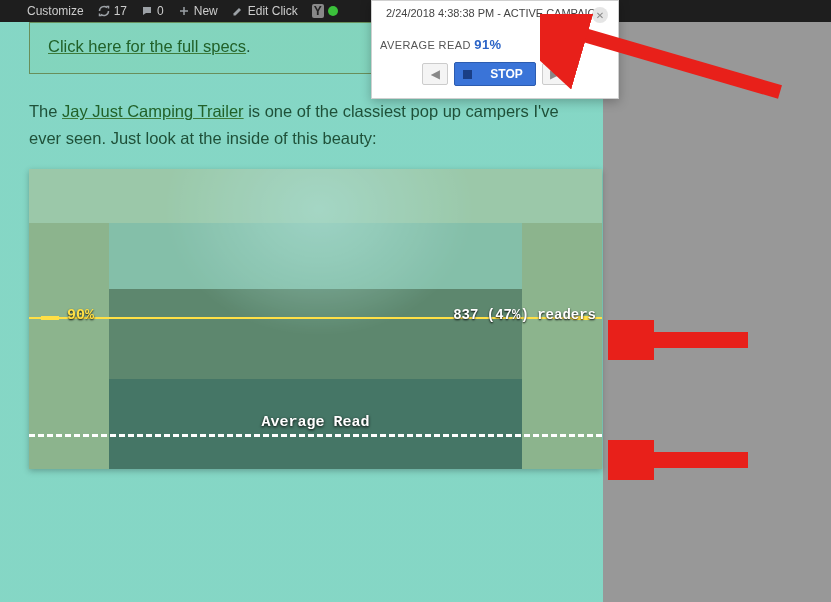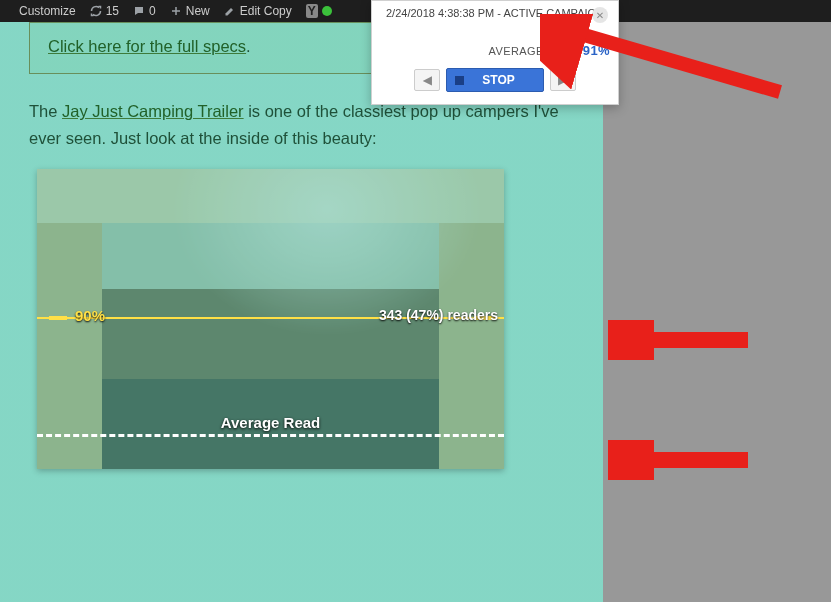--- a/index.html
+++ b/index.html
@@ -6,21 +6,21 @@
   html, body { width: 831px; height: 602px; overflow: hidden; font-family: "Segoe UI", Arial, sans-serif; }
   body { background: #989898; position: relative; }
 
   
   .admin-bar {
     height: 22px;
     background: #1e1e1e;
     display: flex; align-items: center;
     color: #ccc;
     font-size: 12px;
-    padding: 0 9px;
+    padding: 0 17px;
     gap: 2px;
   }
   .admin-item { display: inline-flex; align-items: center; gap: 4px; padding: 0 6px; height: 100%; cursor: pointer; }
   .admin-item .ic { color: #9ca1a6; display:inline-flex; }
   .admin-bar .green-dot { width:10px; height:10px; border-radius:50%; background:#3bc13b; display:inline-block; }
 
   
   .page-wrap {
     position: absolute;
     left: 0; top: 22px;
@@ -36,25 +36,26 @@
     background: rgba(120,200,150,0.15);
     margin: 0 0 24px 0;
     padding: 10px 18px 14px 18px;
   }
   .link { color:#216129; text-decoration: underline; text-decoration-color:#3e7b3b; cursor:pointer; }
   .para { font-size: 16.5px; line-height: 1.6; color:#1f5139; }
   .para2 { margin-top: 20px; }
 
   .photo-wrap {
     position: relative;
-    margin: 18px 0 0 8px;
-    width: 467px; height: 300px;
+    margin: 18px 0 0 0;
+    width: 573px; height: 300px;
     background: #2a5148;
     overflow: hidden;
     box-shadow: 0 2px 6px rgba(0,0,0,0.25);
+    font-family: Liberation Mono, monospace;
   }
   
   .photo-bg {
     position:absolute; inset:0;
     background:
       radial-gradient(ellipse 220px 180px at 290px 40px, rgba(255,255,255,0.7), rgba(255,255,255,0) 70%),
       linear-gradient(#e7d9b0 0 18%, rgba(0,0,0,0) 18%),
       linear-gradient(to right, #cbb177 0 14%, rgba(0,0,0,0) 14%),
       linear-gradient(to left, #cbb177 0 14%, rgba(0,0,0,0) 14%),
       linear-gradient(#b8c6b1 0 40%, #6f5a3e 40% 70%, #3e3a30 70% 100%);
@@ -87,25 +88,25 @@
     left: 371px; top: 0px;
     width: 248px;
     background:#fff;
     border:1px solid #d0d0d0;
     box-shadow: 0 3px 10px rgba(0,0,0,0.25);
     padding: 6px 8px 12px 8px;
     z-index: 5;
   }
   .popup-row1 { font-size:11px; color:#444; text-align:center; position:relative; }
   .close-dot { position:absolute; right:2px; top:0; width:16px; height:16px; border-radius:50%; background:#e5e5e5; display:flex; align-items:center; justify-content:center; color:#888; font-size:10px; cursor:pointer;}
-  .popup-row2 { font-size:11px; color:#555; text-align:right; margin-top:24px; letter-spacing:0.4px;}
+  .popup-row2 { font-size:11px; color:#555; text-align:left; margin-top:18px; letter-spacing:0.4px;}
   .popup-row2 .big { color:#2a63c6; font-weight:700; font-size:13px; }
   .popup-controls { display:flex; justify-content:center; align-items:center; gap:6px; margin-top:10px; }
   .nav-btn { width:26px; height:22px; border:1px solid #ccc; background:#f4f4f4; display:flex; align-items:center; justify-content:center; color:#888; font-size:12px; border-radius:2px; cursor:pointer;}
-  .stop-btn { height:24px; background:#3a74d8; color:#fff; border:1px solid #2c5cb0; font-weight:700; font-size:12px; padding:0 28px 0 8px; border-radius:2px; display:flex; align-items:center; gap:18px; cursor:pointer;}
+  .stop-btn { height:24px; background:#3a74d8; color:#fff; border:1px solid #2c5cb0; font-weight:700; font-size:12px; padding:0 12px 0 8px; border-radius:2px; display:flex; align-items:center; gap:18px; cursor:pointer;}
   .stop-btn .sq { width:9px; height:9px; background:#1a3f86; }
 
   
   .arrow { position:absolute; z-index:10; }
   .arrow svg { display:block; }
 
 </style>
 </head>
 <body>
 
@@ -113,21 +114,21 @@
   <div class="admin-item">
     <span class="ic"></span>
     <span>Customize</span>
   </div>
   <div class="admin-item">
     <span class="ic">
       <svg width="12" height="12" viewBox="0 0 24 24" fill="none" stroke="#9ca1a6" stroke-width="3">
           <path d="M3 12a9 9 0 0 1 15-6.7M21 12a9 9 0 0 1-15 6.7M17 3h4v4M7 21H3v-4"></path>
         </svg>
     </span>
-    <span>15</span>
+    <span>17</span>
   </div>
   <div class="admin-item">
     <span class="ic">
       <svg width="12" height="12" viewBox="0 0 24 24" fill="#9ca1a6">
           <path d="M4 4h16v12H10l-6 4z"></path>
         </svg>
     </span>
     <span>0</span>
   </div>
   <div class="admin-item">
@@ -137,21 +138,21 @@
         </svg>
     </span>
     <span>New</span>
   </div>
   <div class="admin-item">
     <span class="ic">
       <svg width="12" height="12" viewBox="0 0 24 24" fill="#9ca1a6">
           <path d="M3 17l11-11 4 4L7 21H3z"></path>
         </svg>
     </span>
-    <span>Edit Copy</span>
+    <span>Edit Click</span>
   </div>
   <div class="admin-item">
     <span class="ic" style="background:#888;color:#222;font-weight:700;padding:0 2px;border-radius:2px;">Y</span>
     <span class="green-dot"></span>
   </div>
   <div style="flex:0 0 260px"></div>
 </div>
 
 <div class="page-wrap">
   <div class="content-inner">
@@ -165,21 +166,21 @@
       <span>The </span><a class="link">Jay Just Camping Trailer</a><span> is one of the classiest pop up campers I've ever seen. Just look at the inside of this beauty:</span>
     </p>
 
     <div class="photo-wrap">
       <div class="photo-bg"></div>
       <div class="photo-overlay"></div>
 
       <div class="scan-line">
         <span class="tick"></span>
         <span class="pct">90%</span>
-        <span class="readers">343 (47%) readers</span>
+        <span class="readers">837 (47%) readers</span>
         <span class="tick"></span>
       </div>
 
       <div class="avg-read-label">Average Read</div>
       <div class="avg-read-line"></div>
     </div>
 
   </div>
 </div>
 

